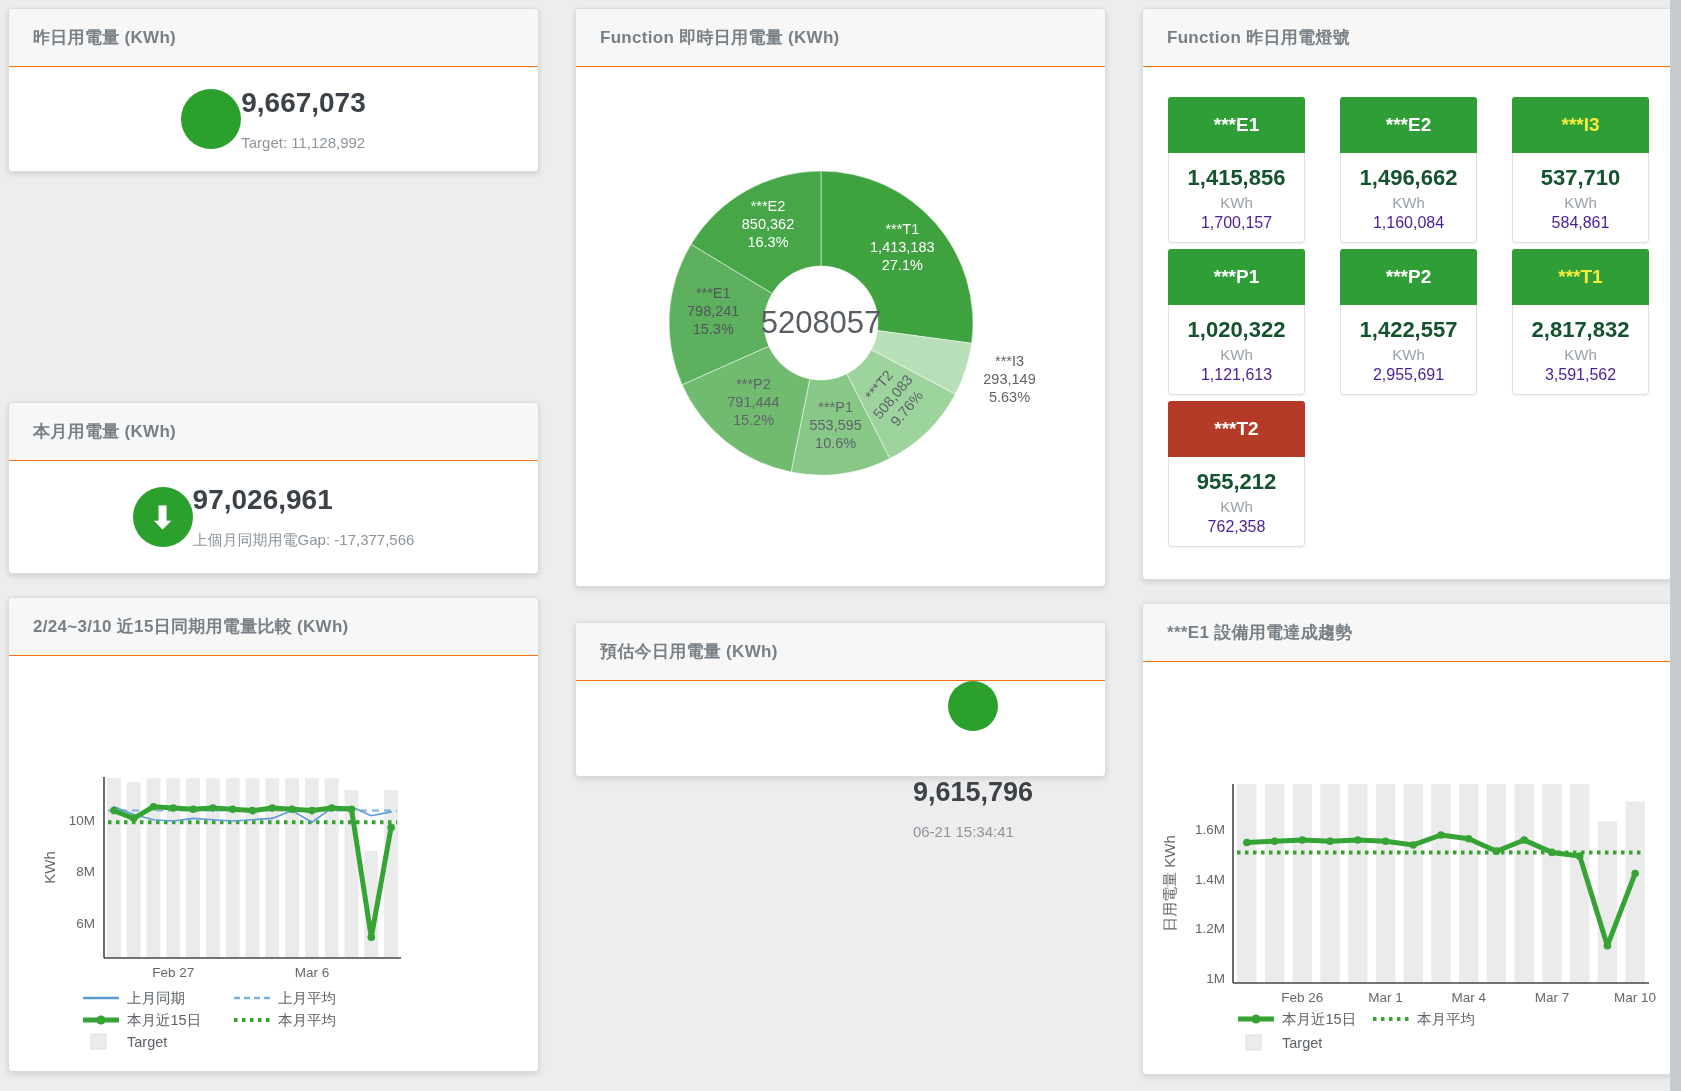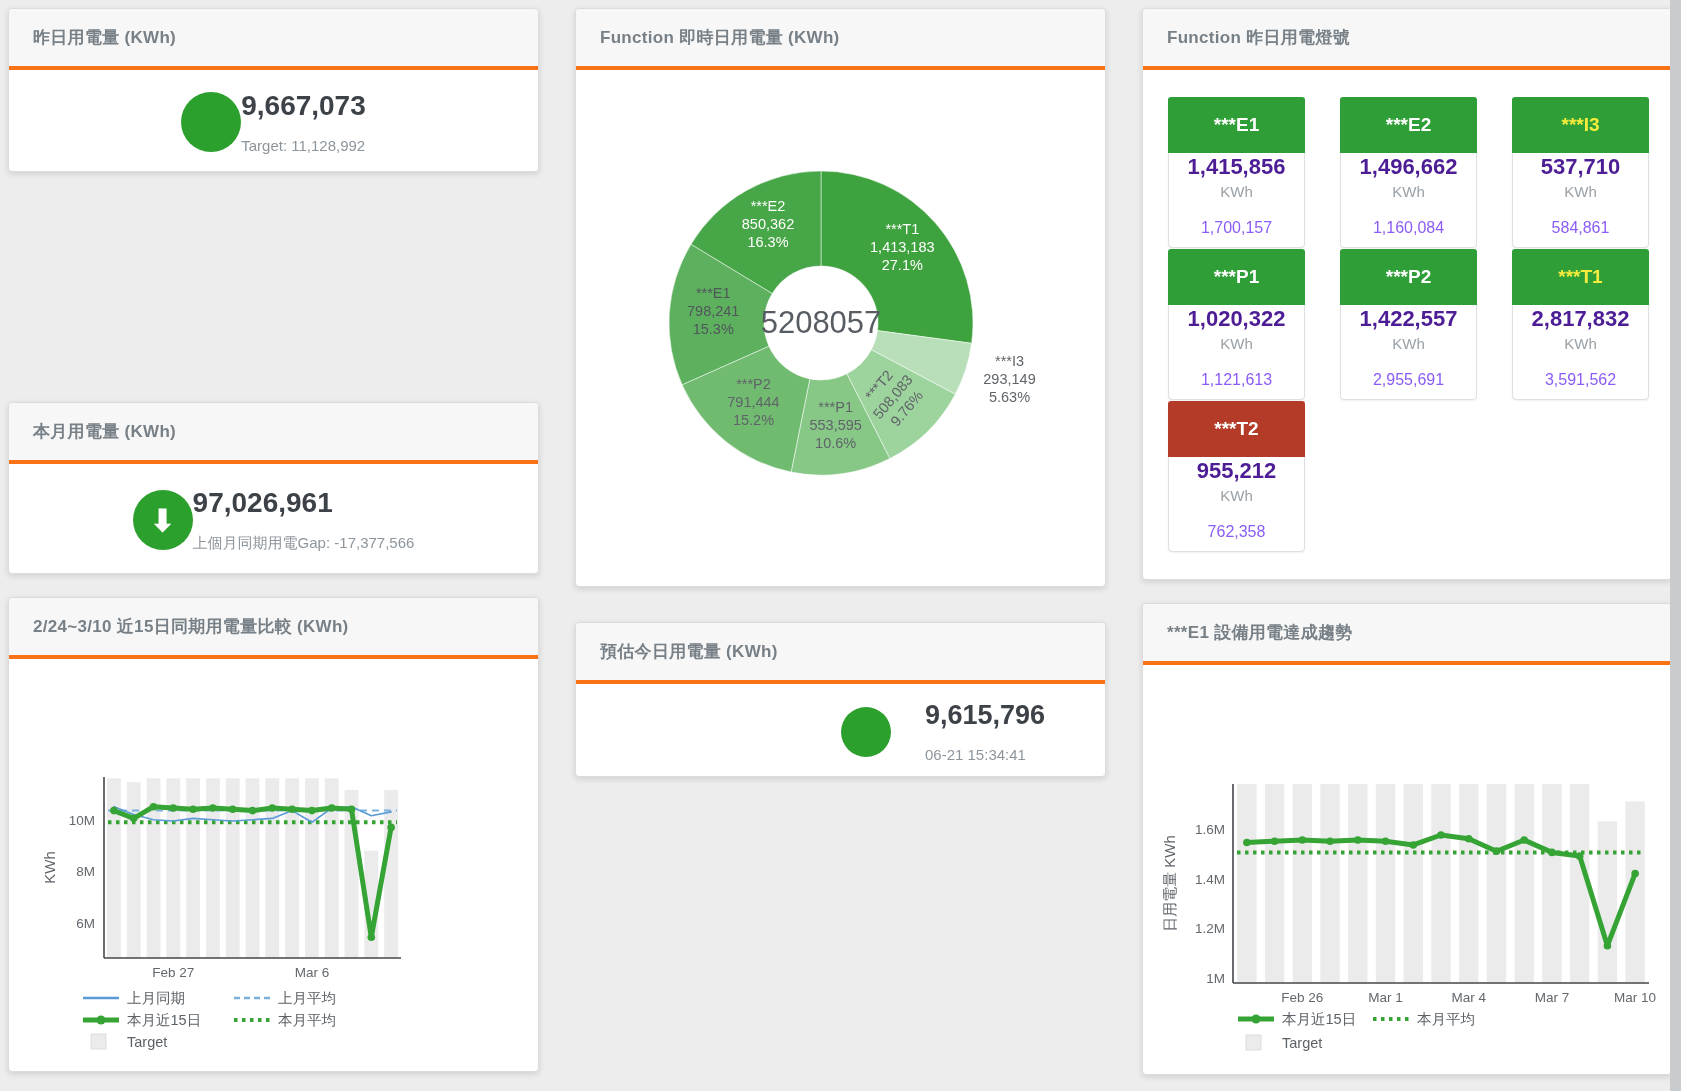--- a/index.html
+++ b/index.html
@@ -1,36 +1,36 @@
 <!DOCTYPE html>
 <html><head>
 <meta charset="utf-8">
 <style>
   html,body{margin:0;padding:0;background:#ededed;font-family:"Liberation Sans",sans-serif;}
   .page{position:relative;width:1681px;height:1091px;background:#ededed;overflow:hidden;}
   .card{position:absolute;background:#fff;border:1px solid #dcdcdc;border-radius:4px;
         box-shadow:0 2px 6px rgba(0,0,0,.13);}
-  .card-header{height:57px;background:#f7f7f7;border-bottom:4px solid #f97316;
+  .card-header{height:57px;background:#f7f7f7;border-bottom:1px solid #f97316;
         border-radius:4px 4px 0 0;display:flex;align-items:center;padding:0 24px;
         font-size:17px;font-weight:bold;color:#788087;letter-spacing:.3px;}
   .stat-body{display:flex;align-items:center;justify-content:center;height:calc(100% - 58px);}
-  .stat-body.left-pad{justify-content:flex-start;padding-left:265px;gap:34px;}
+  .stat-body.left-pad{justify-content:flex-start;padding-left:265px;gap:46px;flex-direction:column;}
   .status-circle{width:60px;height:60px;border-radius:50%;display:flex;align-items:center;
         justify-content:center;color:#fff;font-size:30px;font-weight:bold;flex:0 0 auto;}
   .status-circle.small{width:50px;height:50px;font-size:26px;}
   .stat-text .value{font-size:28px;font-weight:bold;color:#3c4247;}
   .stat-text .sub{font-size:15px;color:#8d959c;margin-top:15px;}
   .tiles{position:absolute;left:25px;top:88px;width:482px;height:460px;}
   .tile{position:absolute;width:135px;background:#fff;border:1px solid #e0e0e0;border-radius:4px;
         text-align:center;box-shadow:0 1px 2px rgba(0,0,0,.06);}
   .tile-header{height:56px;border-radius:3px 3px 0 0;display:flex;align-items:center;
         justify-content:center;font-size:19px;font-weight:bold;margin:-1px -1px 0 -1px;}
-  .tile-value{font-size:22px;font-weight:bold;color:#4c1d95;margin-top:1px;}
+  .tile-value{font-size:22px;font-weight:bold;color:#14532d;margin-top:12px;}
   .tile-unit{font-size:15px;color:#9aa1a7;margin-top:3px;}
-  .tile-target{font-size:16px;color:#8b5cf6;margin:19px 0 10px;}
+  .tile-target{font-size:16px;color:#4c1d95;margin:3px 0 10px;}
   .chart-svg{position:absolute;left:0;top:58px;}
   .scrollbar{position:absolute;right:0;top:0;width:11px;height:1091px;background:#c9cccf;}
   svg text{font-family:"Liberation Sans",sans-serif;}
 </style>
 </head>
 <body>
 
 <div class="page">
 
   <div class="card" style="left:8px;top:8px;width:529px;height:162px">

